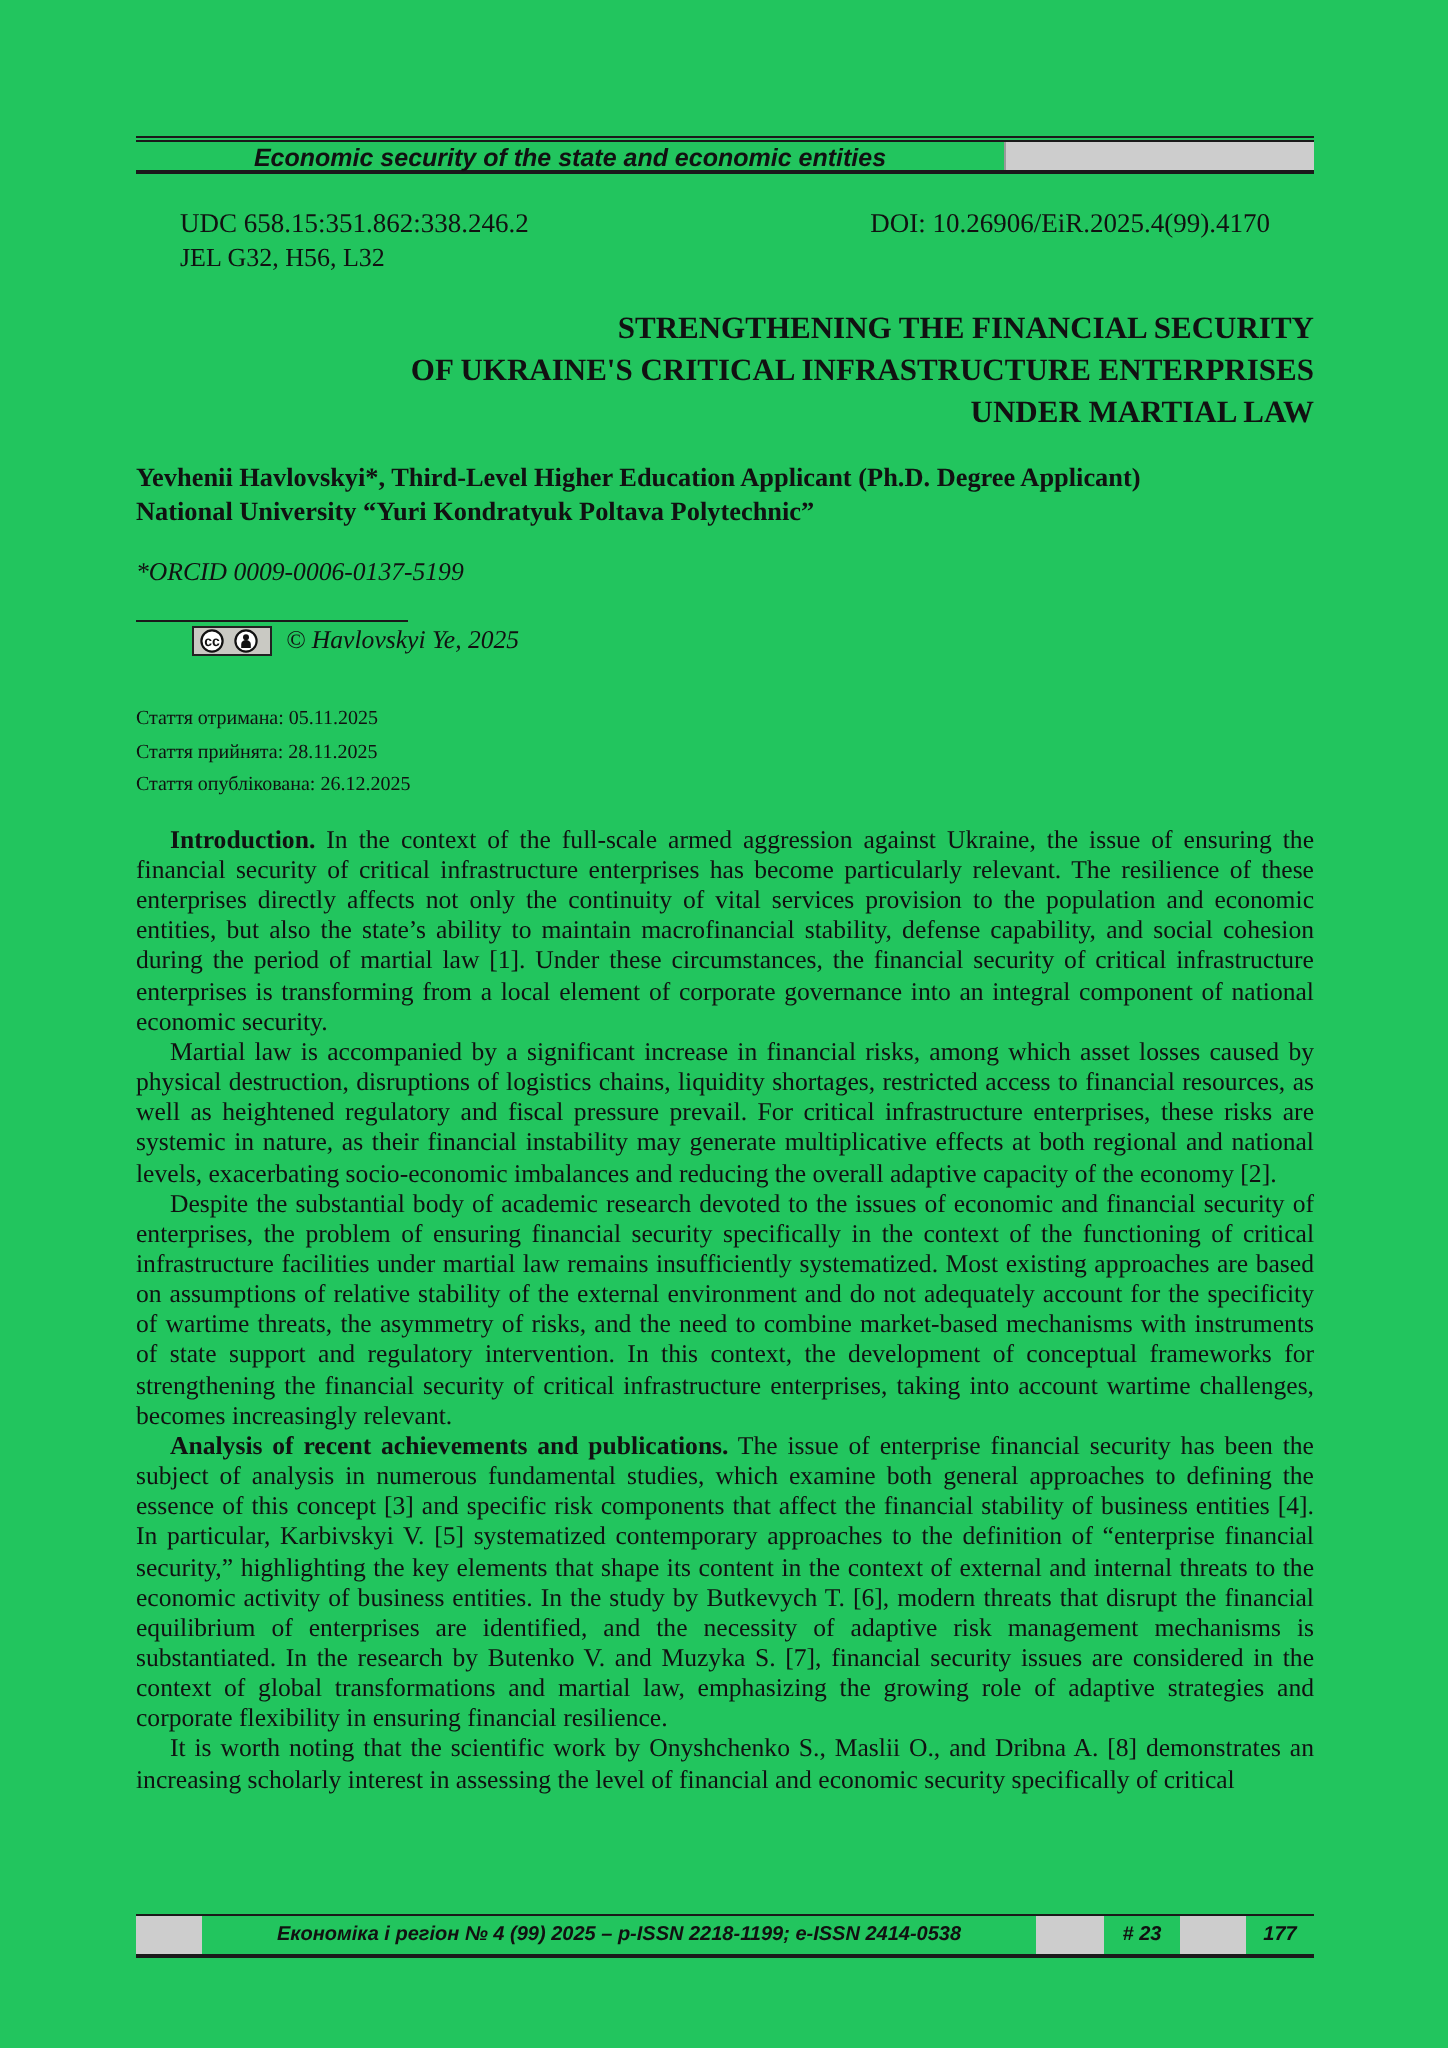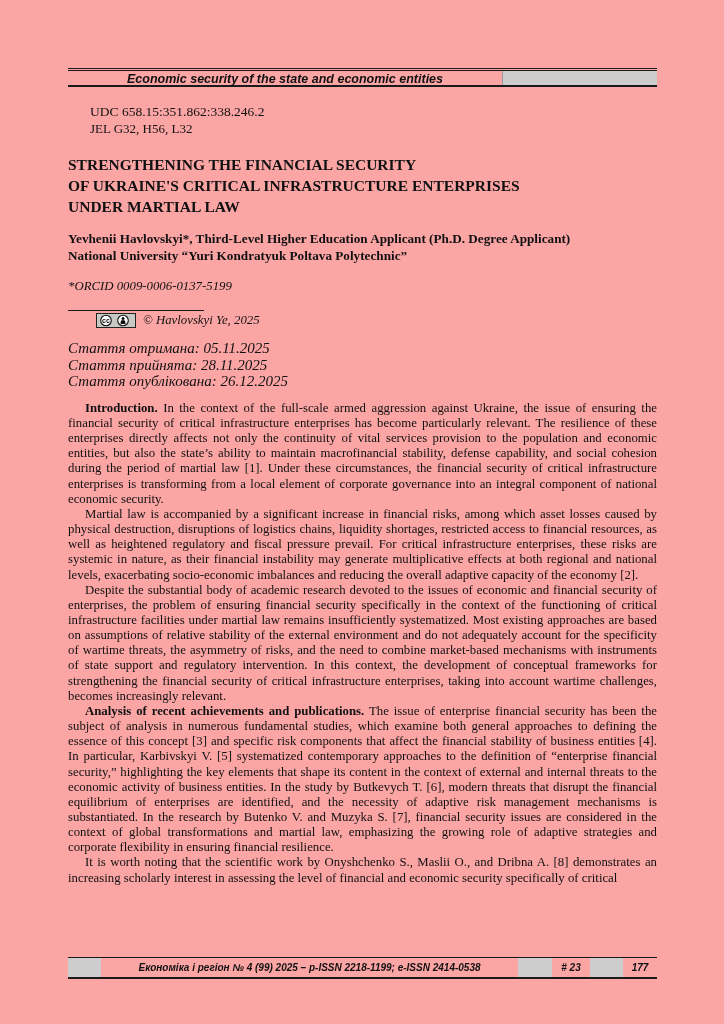--- a/index.html
+++ b/index.html
@@ -1,20 +1,20 @@
 <!DOCTYPE html>
 <html><head>
 <meta charset="utf-8">
 <style>
   * { margin:0; padding:0; box-sizing:border-box; }
   html,body { background:#ffffff; }
   .page {
     position:relative;
     width:724px; height:1024px;
-    background:#fca5a5;
+    background:#22c55e;
     font-family:"Liberation Serif","DejaVu Serif",serif;
     color:#111111;
     overflow:hidden;
   }
   .content { position:absolute; left:68px; top:68px; width:589px; }
 
   
   .journal-header {
     border-top:3px double #1a1a1a;
     border-bottom:2px solid #1a1a1a;
@@ -34,35 +34,35 @@
   }
 
   .meta-row {
     margin-top:16px; padding:0 22px 0 22px;
     display:flex; justify-content:space-between;
     font-size:13.5px; line-height:17px;gap:31px;
   }
   .jel-row { padding:0 22px; font-size:13px; line-height:17px; }
 
   .article-title {
-    margin-top:17px; text-align:left;
+    margin-top:17px; text-align:right;
     font-weight:bold; font-size:15.5px; line-height:21px;
   }
   .author-block {
     margin-top:13px; text-align:left;
     font-weight:bold; font-size:13.2px; line-height:17px;
   }
   .orcid-line { margin-top:15px; font-style:italic; font-size:12.8px; }
 
   .license-block { margin-top:16px; }
   .foot-rule { width:136px; border-top:1.3px solid #1a1a1a; }
   .license-row { display:flex; align-items:center; gap:7px; margin-top:2px;padding-left:28px; }
   .copyright-text { font-style:italic; font-size:12.8px; }
 
-  .dates-block { margin-top:12px; font-style:italic; font-size:15px; line-height:16.6px; }
+  .dates-block { margin-top:24px; font-size:10px; line-height:16.6px; }
 
   .body-text { margin-top:11px; text-align:justify; font-size:12.8px; line-height:15.15px; }
   .body-text p { text-indent:17px; margin:0; }
 
   
   .journal-footer {
     position:absolute; left:68px; top:957px; width:589px; height:22px;
     border-top:1.5px solid #1a1a1a; border-bottom:2.5px solid #1a1a1a;
     display:flex; align-items:stretch;
     font-family:Liberation Sans, sans-serif;
@@ -83,20 +83,21 @@
   <div class="content">
 
     <div class="journal-header">
       <div class="header-white">Economic security of the state and economic entities</div>
       <div class="header-gray"></div>
     </div>
 
 
     <div class="meta-row">
       <span>UDC 658.15:351.862:338.246.2</span>
+      <span>DOI: 10.26906/EiR.2025.4(99).4170</span>
     </div>
     <div class="jel-row">JEL G32, H56, L32</div>
 
     <div class="article-title">
       <div>STRENGTHENING THE FINANCIAL SECURITY</div>
       <div>OF UKRAINE'S CRITICAL INFRASTRUCTURE ENTERPRISES</div>
       <div>UNDER MARTIAL LAW</div>
     </div>
 
     <div class="author-block">

